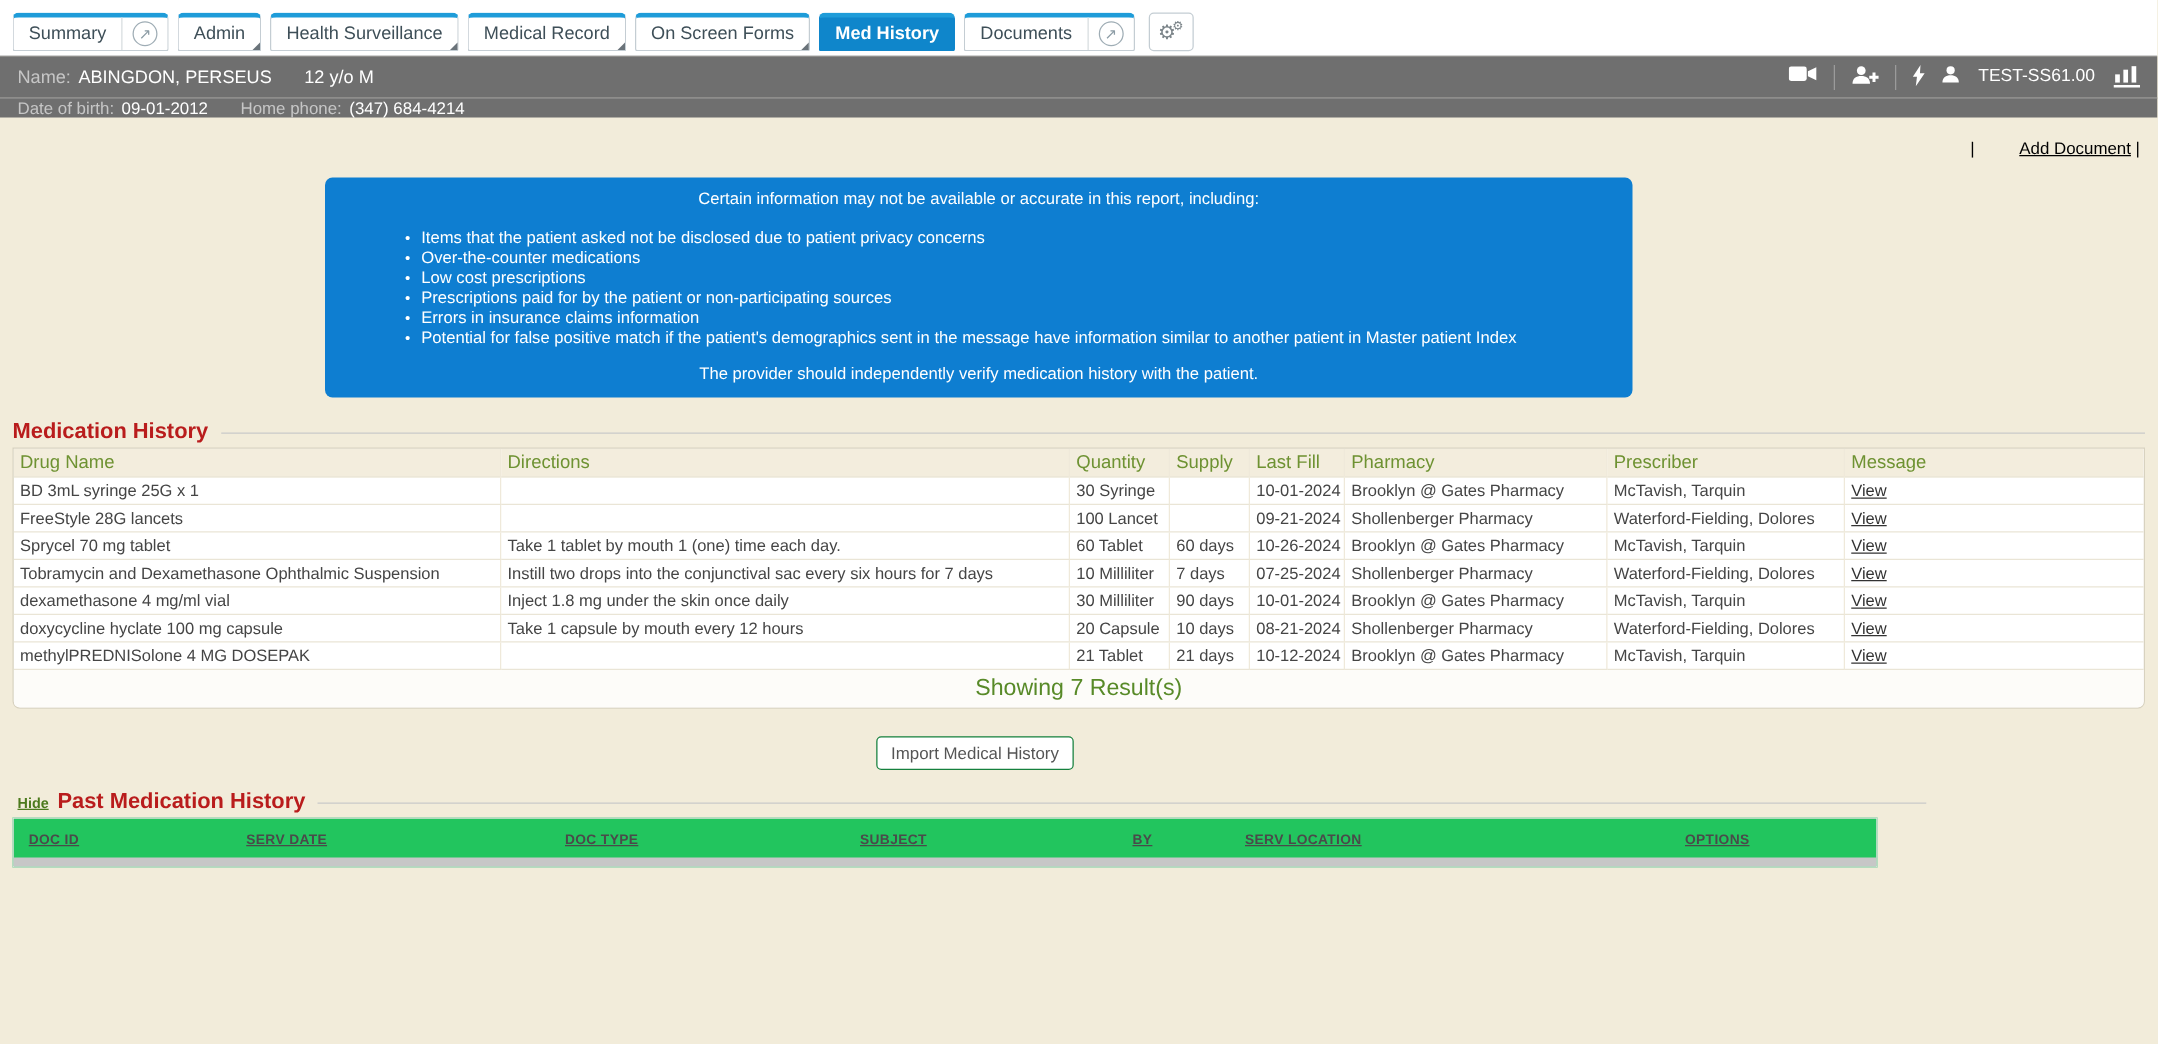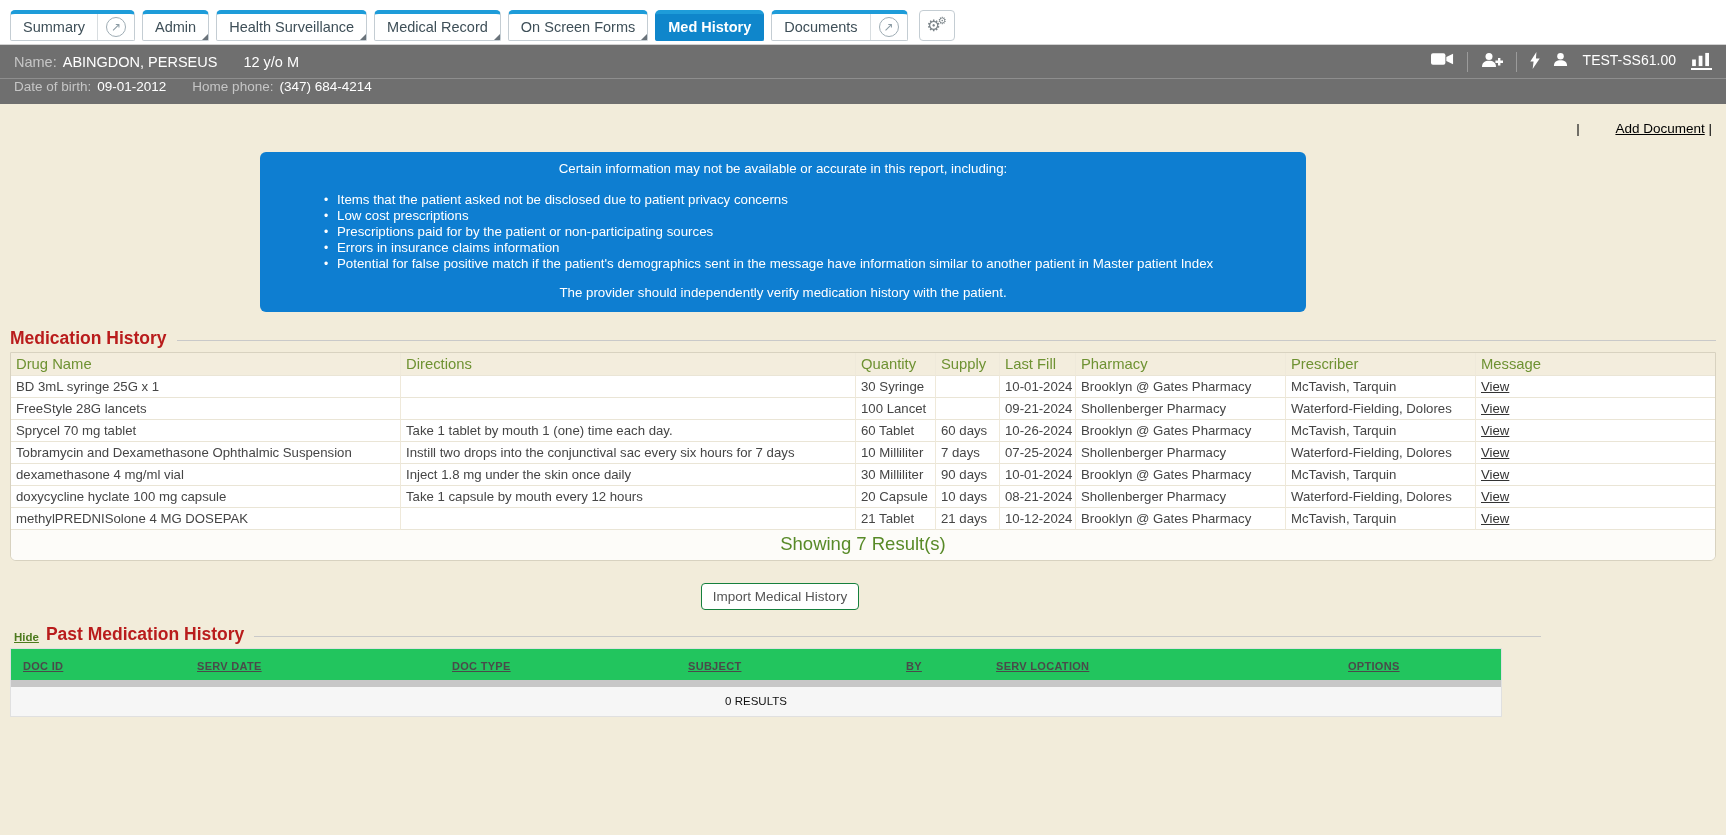--- a/index.html
+++ b/index.html
@@ -33,21 +33,21 @@
   }
   .gearbtn {
     height:31px; width:36px; border:1px solid #C4CDD3; border-radius:4px;
     background:#fff; display:flex; align-items:center; justify-content:center;
     color:#7B8489; margin-left:4px; cursor:pointer;
   }
   .gear-big { font-size:16px; }
   .gear-small { font-size:10px; margin-left:-3px; margin-top:-10px; }
   
   .pbar1 { background:#6F6F6F; height:33px; display:flex; align-items:center; color:#fff; padding:0 14px; font-size:14.5px; }
-  .pbar2 { background:#6F6F6F; border-top:1px solid #8E8E8E; height:26px; display:flex; color:#fff; padding:0 14px; font-size:13.5px; }
+  .pbar2 { background:#6F6F6F; border-top:1px solid #8E8E8E; height:16px; display:flex; align-items:center; color:#fff; padding:0 14px; font-size:13.5px; }
   .plabel { color:#C6C6C6; margin-right:6px; }
   .pgap { width:26px; }
   .bar-icons { margin-left:auto; display:flex; align-items:flex-start; gap:13px; }
   .vdiv { width:1px; height:20px; background:#9B9B9B; }
   .ws-text { font-size:14px; margin:0 2px; }
   .icon-btn { display:flex; align-items:center; cursor:pointer; }
   .chart-underline { border-bottom:2px solid #fff; padding-bottom:1px; }
   
   .adddoc { text-align:right; padding:17px 14px 0 0; font-size:13.5px; color:#000; }
   .adddoc a { color:#000; text-decoration:underline; cursor:pointer;margin-left:32px; }
@@ -182,20 +182,21 @@
 </div>
 
 <div class="adddoc">
   <span>| </span><a>Add Document</a><span> |</span>
 </div>
 
 <div class="notice">
   <div class="notice-title">Certain information may not be available or accurate in this report, including:</div>
   <ul>
     <li>Items that the patient asked not be disclosed due to patient privacy concerns</li>
+    <li>Over-the-counter medications</li>
     <li>Low cost prescriptions</li>
     <li>Prescriptions paid for by the patient or non-participating sources</li>
     <li>Errors in insurance claims information</li>
     <li>Potential for false positive match if the patient's demographics sent in the message have information similar to another patient in Master patient Index</li>
   </ul>
   <div class="notice-footer">The provider should independently verify medication history with the patient.</div>
 </div>
 
 <div class="section-head">
   <span class="section-title">Medication History</span>
@@ -308,14 +309,13 @@
   <div class="pheadrow">
     <span><a class="pcol">DOC ID</a></span>
     <span><a class="pcol">SERV DATE</a></span>
     <span><a class="pcol">DOC TYPE</a></span>
     <span><a class="pcol">SUBJECT</a></span>
     <span><a class="pcol">BY</a></span>
     <span><a class="pcol">SERV LOCATION</a></span>
     <span><a class="pcol">OPTIONS</a></span>
   </div>
   <div class="pdivider"></div>
-  <div class="presults">0 RESULTS</div>
 </div>
 
 </body></html>

